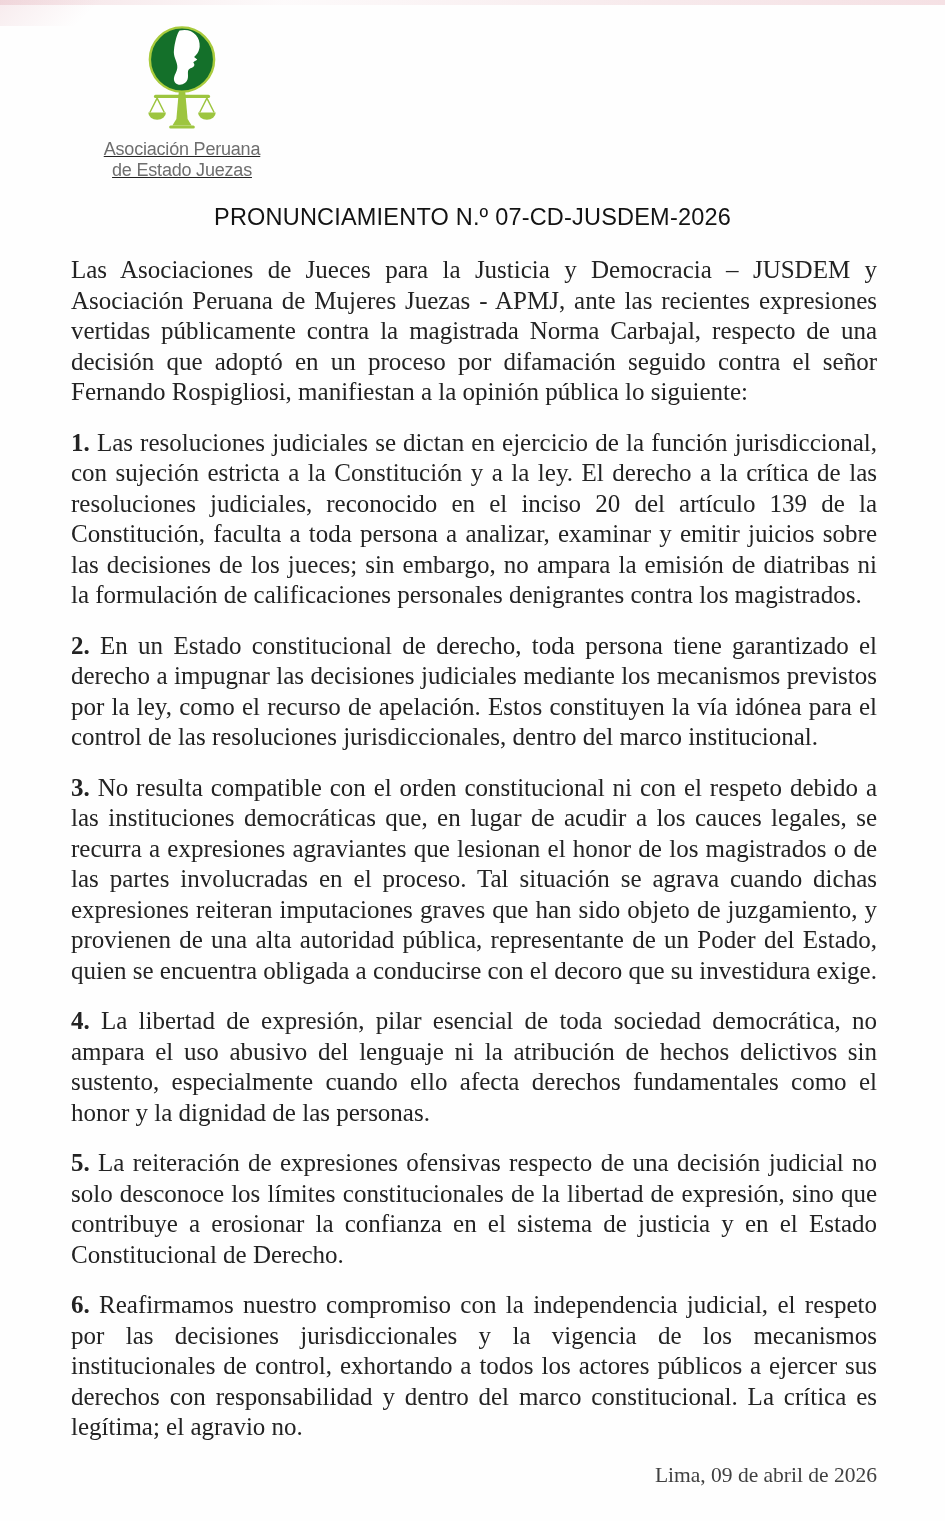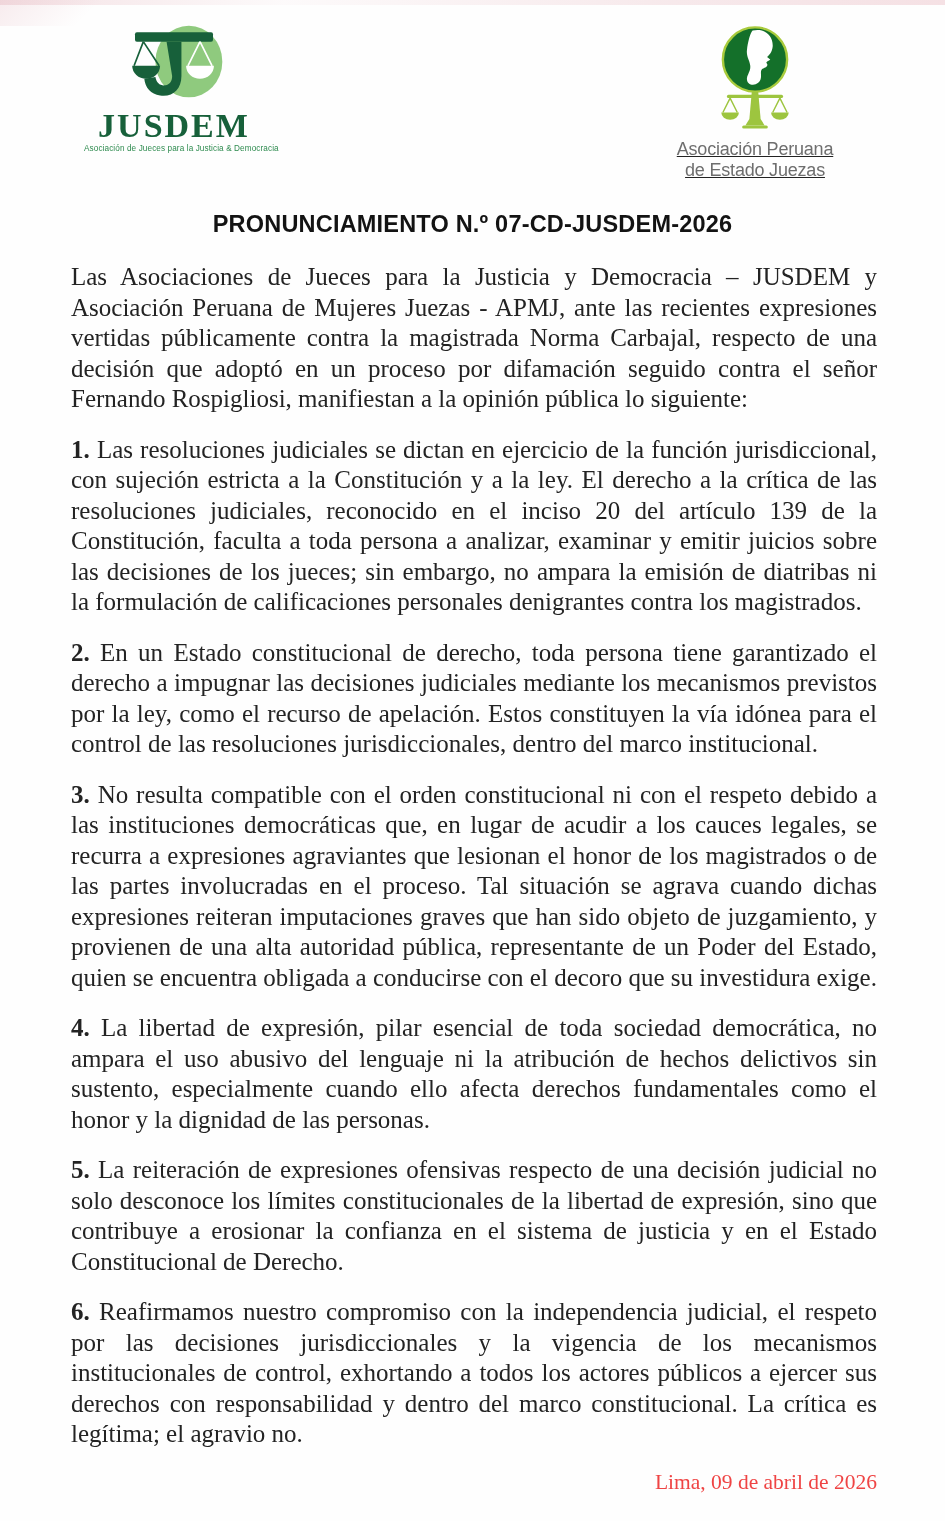--- a/index.html
+++ b/index.html
@@ -22,54 +22,39 @@
   .logo-block{text-align:center;}
   .jusdem{width:180px;}
   .jusdem-word{font-family:"Liberation Serif",serif;font-weight:bold;
     font-size:34px;line-height:36px;color:#17603a;letter-spacing:2px;margin-top:2px;}
   .jusdem-tag{font-family:"Liberation Sans",sans-serif;font-size:8.2px;
     color:#2e8b4f;letter-spacing:.1px;white-space:nowrap;}
   .apmj{width:196px;text-decoration:underline;}
   .apmj-text{font-family:"Liberation Sans",sans-serif;font-size:18px;
     line-height:21px;color:#6e6e6e;letter-spacing:-.2px;margin-top:3px;}
 
-  .doc-title{margin-top:35px;text-align:center;
-    font-family:"Liberation Sans",sans-serif;font-weight:bold;
+  .doc-title{margin-top:28px;text-align:center;
+    font-family:"Liberation Sans",sans-serif;font-weight:normal;
     font-size:23.5px;letter-spacing:.2px;color:#131313;}
 
   .content{margin:24px 68px 0 71px;}
   p.par{font-size:25px;line-height:30.5px;text-align:justify;
     margin:0 0 20px 0;color:#232323;}
   .num{font-weight:bold;}
-  .dateline{margin-top:10px;text-align:right;font-size:21.5px;color:#ef4444;}
+  .dateline{margin-top:10px;text-align:right;font-size:21.5px;color:#404040;}
 </style>
 </head>
 <body>
 
 <div class="page">
   <div class="scan-top"></div>
   <div class="scan-corner"></div>
 
   <div class="header">
 
-    <div class="logo-block jusdem">
-      <span>
-        <svg viewBox="0 0 112 84" width="104" height="78" aria-hidden="true">
-          <rect x="36" y="2" width="72" height="77" rx="38" fill="#8fca7e"></rect>
-          <rect x="14" y="9" width="84" height="10" rx="2" fill="#17603a"></rect>
-          <path d="M23,19 L13,45 M23,19 L40,45" stroke="#17603a" stroke-width="1.8" fill="none"></path>
-          <path d="M84,19 L71,45 M84,19 L97,45" stroke="#ffffff" stroke-width="1.8" fill="none"></path>
-          <path d="M11,45 a15,14 0 0 0 30,0 z" fill="#17603a"></path>
-          <path d="M69,45 a15,14 0 0 0 30,0 z" fill="#ffffff"></path>
-          <path d="M48,19 h16 v37 c0,15 -10,23 -23,21 c-10,-1.5 -16,-8 -17,-18 l12,-2 c1,6 5,10 11,9 c4,-0.8 7,-4 7,-10 z" fill="#17603a"></path>
-        </svg>
-      </span>
-      <div class="jusdem-word">JUSDEM</div>
-      <div class="jusdem-tag">Asociación de Jueces para la Justicia &amp; Democracia</div>
-    </div>
 
     <div class="logo-block apmj">
       <span>
         <svg viewBox="0 0 132 134" width="106" height="108" aria-hidden="true">
           <circle cx="66" cy="44" r="40" fill="#14702a" stroke="#a9cb3d" stroke-width="3"></circle>
           <path d="M63,8 c15,-4 26,7 25,20 c-1,7 -4,10 -7,13 l4,3 c-2,2 -4,2 -5,4 c1,1 2,2 1,4 c-2,3 -5,2 -7,5 c-2,4 2,11 -4,16 c-6,5 -15,2 -14,-6 c1,-6 5,-9 4,-16 c-1,-7 -5,-11 -4,-19 c1,-9 4,-21 7,-24 z" fill="#ffffff"></path>
           <g fill="#9dc53f">
             <polygon points="62,84 70,84 73,118 59,118"></polygon>
             <rect x="31" y="88" width="70" height="4" rx="2"></rect>
             <path d="M24,110 a11,9 0 0 0 22,0 z"></path>

